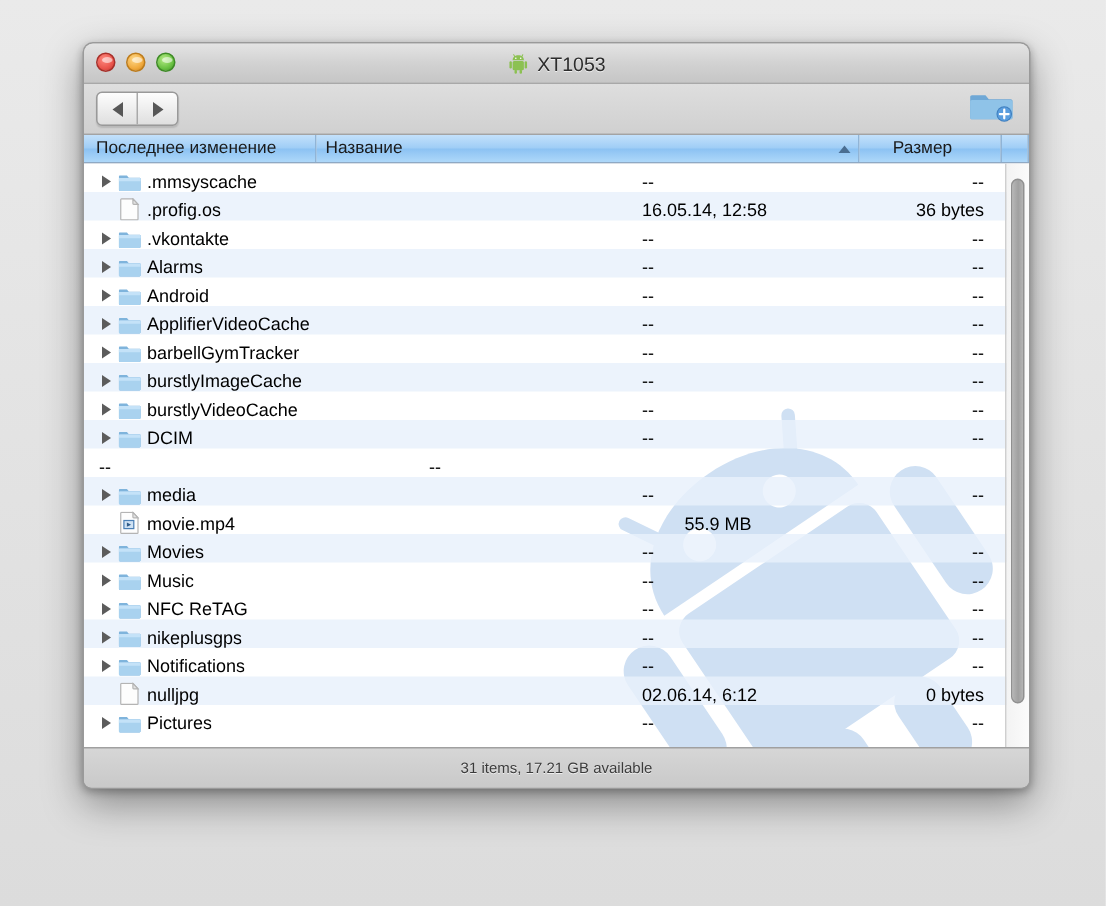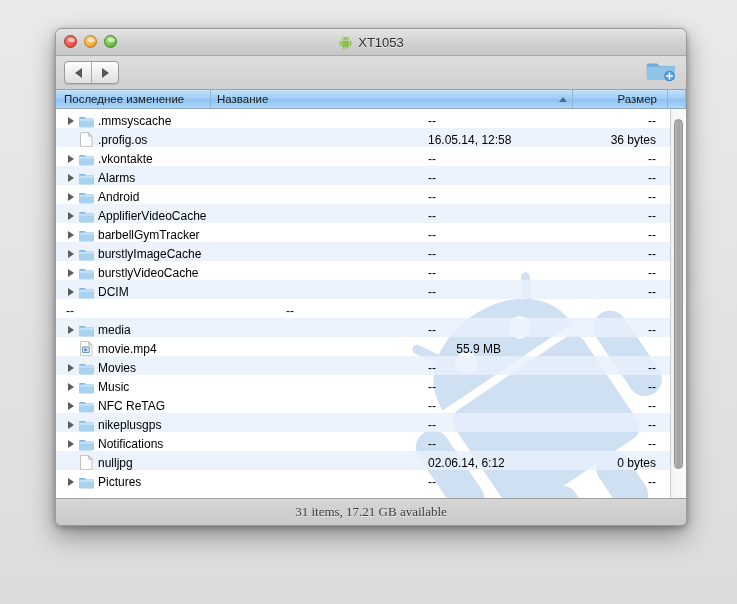--- a/index.html
+++ b/index.html
@@ -136,21 +136,21 @@
   .col {
     background: linear-gradient(180deg, #c3e1fb 0%, #9fcdf6 48%, #8cc2f3 52%, #aed8f9 100%);
     display: flex;
     align-items: center;
     box-sizing: border-box;
     border-right: 1px solid #90b4d6;
     position: relative;
   }
   .col-name  { width: 362px; padding-left: 6px; justify-content: flex-start; }
   .col-date  { width: 155px; padding-left: 8px; justify-content: flex-start; }
-  .col-size  { width: 95px;  padding-right: 10px; justify-content: flex-end; }
+  .col-size  { width: 95px;  padding-right: 10px; justify-content: center; }
   .col-pad   { flex: 1; }
   .sort-arrow {
     position: absolute;
     right: 5px;
     width: 0; height: 0;
     border-left: 4px solid transparent;
     border-right: 4px solid transparent;
     border-bottom: 5px solid #4a6e92;
   }
 
@@ -229,24 +229,23 @@
 
   
   #statusbar {
     height: 26px;
     flex: 0 0 26px;
     background: linear-gradient(180deg, #d6d6d6, #c9c9c9);
     border-top: 1px solid #a0a0a0;
     display: flex;
     align-items: center;
     justify-content: center;
-    font-size: 13px;
+    font-size: 10px;
     color: #3b3b3b;
     text-shadow: 0 1px 0 rgba(255,255,255,0.65);
-    font-family: Liberation Serif, serif;
   }
 </style>
 </head>
 <body>
 
 <div id="desktop">
 
   <div id="window">
 
     <div id="titlebar">

